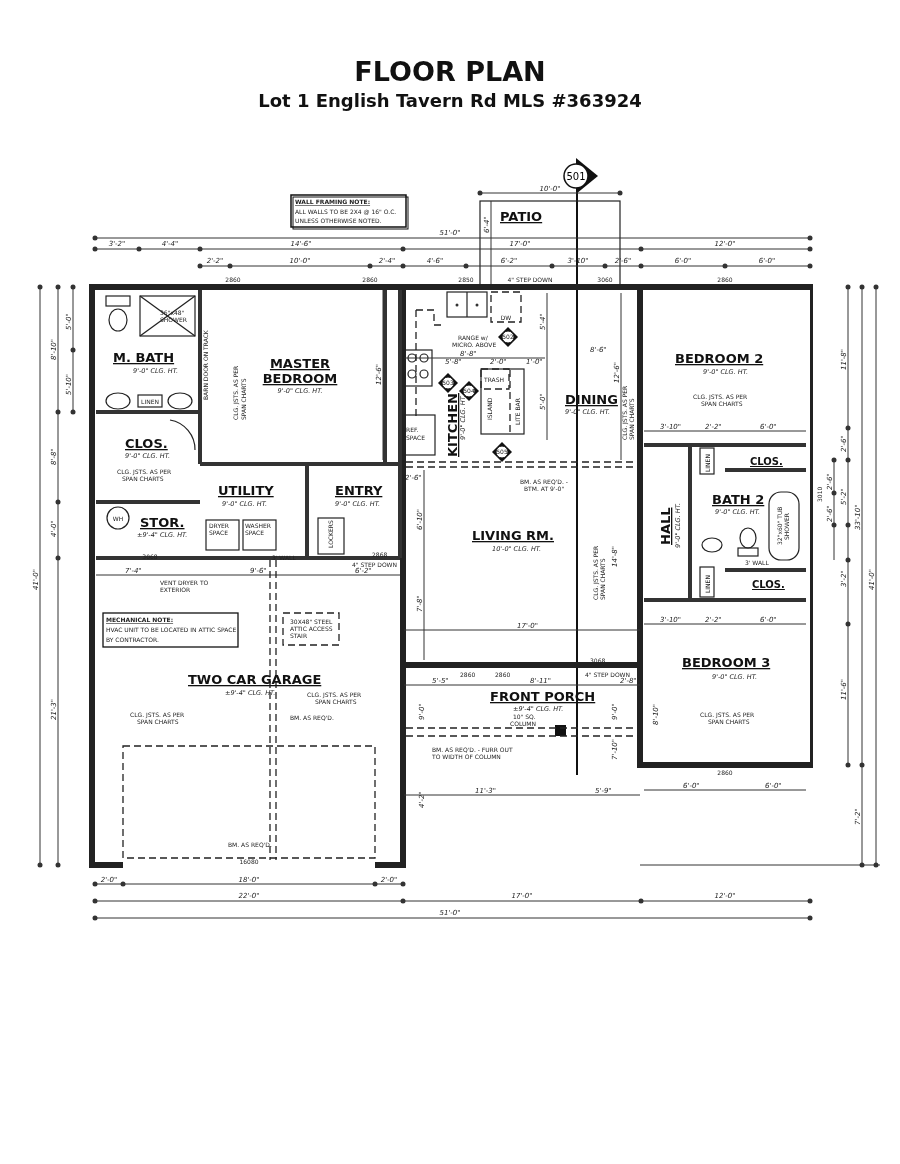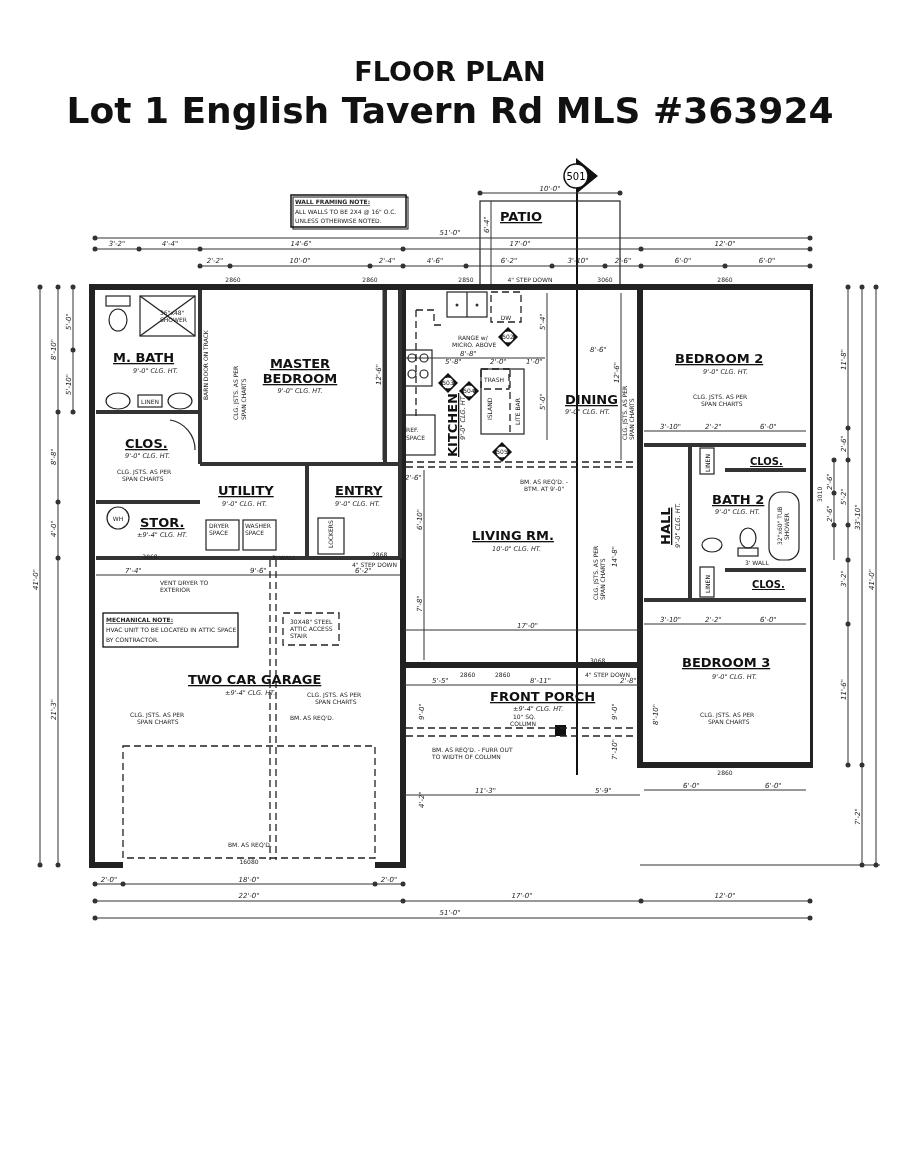--- a/index.html
+++ b/index.html
@@ -1,19 +1,19 @@
 <!DOCTYPE html>
 <html><head>
 <meta charset="utf-8">
 <style>
   html,body{margin:0;padding:0;background:#fff;}
   body{width:900px;height:1164px;position:relative;overflow:hidden;font-family:"DejaVu Sans",sans-serif;}
   .title{position:absolute;left:0;width:900px;text-align:center;font-weight:bold;color:#111;font-family:"DejaVu Sans",sans-serif;}
   #t1{top:56px;font-size:27px;}
-  #t2{top:90px;font-size:36px;}
+  #t2{top:90px;font-size:18px;}
   svg{position:absolute;left:0;top:0;}
   .thin{stroke:#222;stroke-width:1.2;fill:none;}
   .dim{stroke:#333;stroke-width:1;fill:none;}
   .dash{stroke:#222;stroke-width:1.3;fill:none;stroke-dasharray:7 4;}
   .room{font-family:"DejaVu Sans",sans-serif;font-size:13px;font-weight:bold;fill:#111;text-decoration:underline;}
   .sub{font-family:"DejaVu Sans",sans-serif;font-size:6.5px;font-style:italic;fill:#222;}
   .note{font-family:"DejaVu Sans",sans-serif;font-size:6px;fill:#222;}
   .dimt{font-family:"DejaVu Sans",sans-serif;font-size:7px;font-style:italic;fill:#222;}
   .dot{fill:#333;}
 </style>

